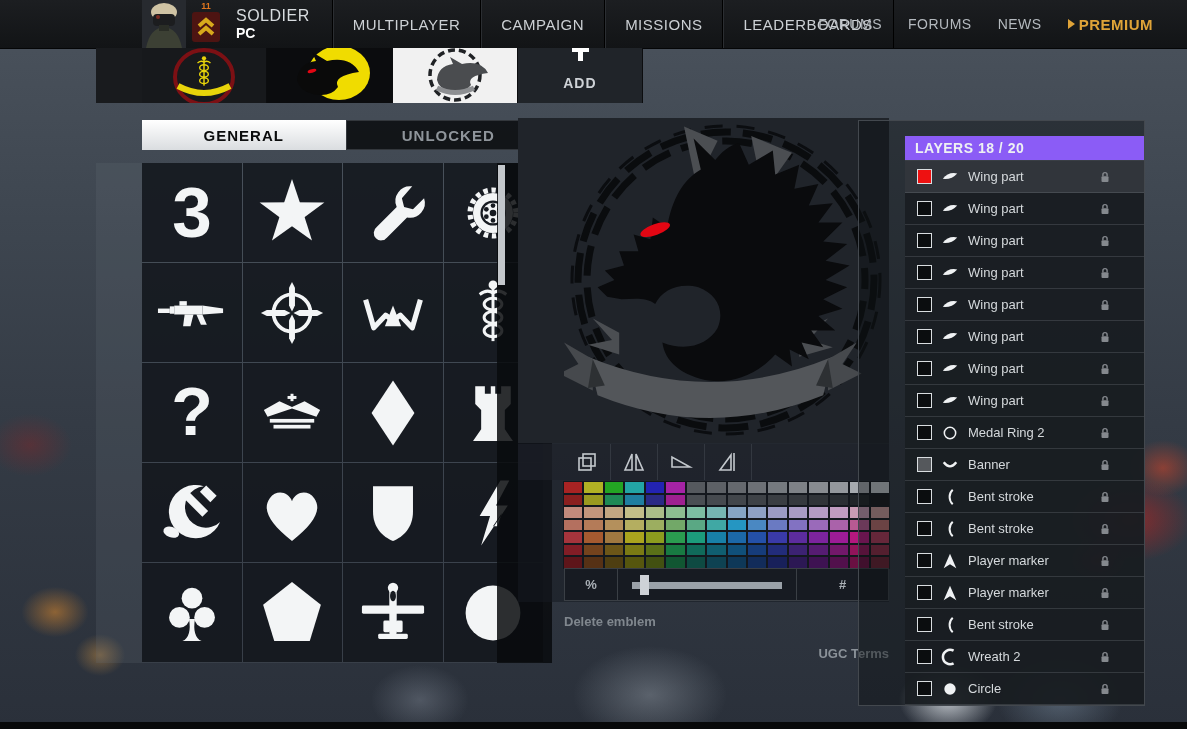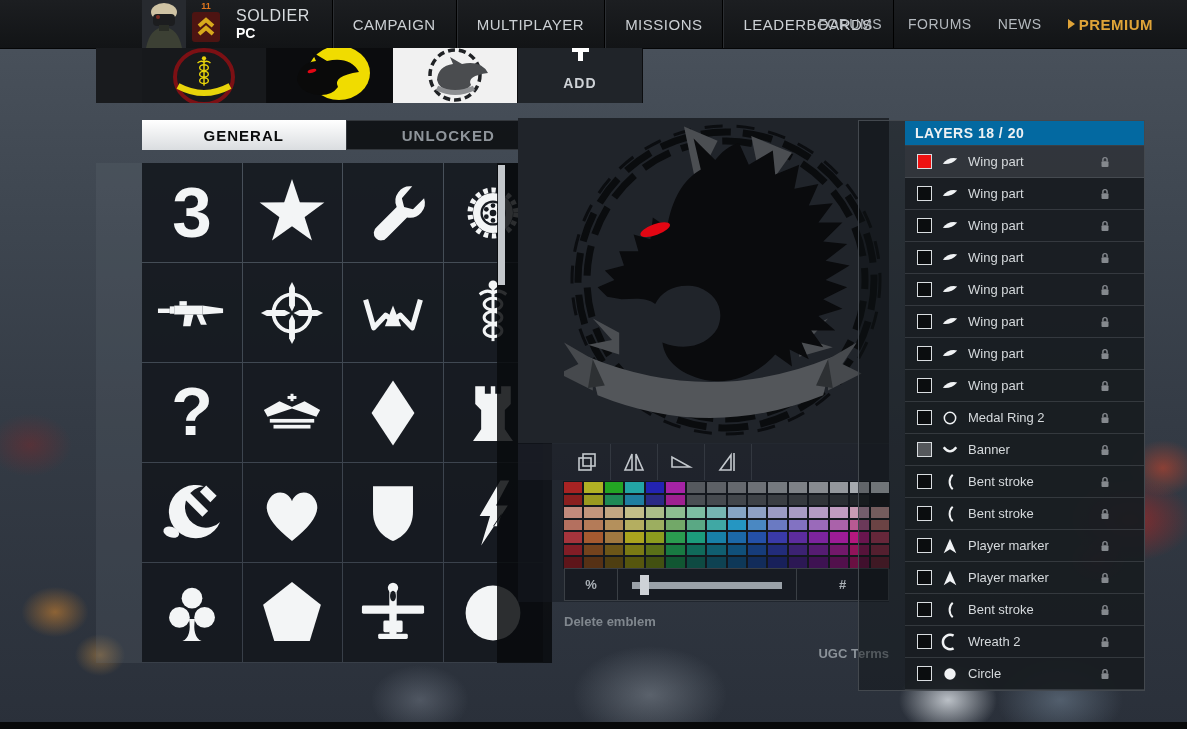--- a/index.html
+++ b/index.html
@@ -70,21 +70,21 @@
   .pctbox{width:52px;}
   .hexbox{width:91px;}
   .sliderbox{flex:1;border:1px solid #3a3f45;border-left:none;border-right:none;background:rgba(18,22,28,.65);position:relative;}
   .track{position:absolute;left:14px;right:14px;top:13px;height:7px;background:#9aa1a8;}
   .handle{position:absolute;top:6px;width:9px;height:20px;background:#ced2d7;cursor:pointer;}
   .linkrow{left:518px;top:614px;width:325px;display:flex;justify-content:space-between;}
   .dlink{color:#80878e;font-size:13px;font-weight:bold;cursor:pointer;}
   .ulink{color:#8b9299;font-size:13px;font-weight:bold;cursor:pointer;margin-top:32px;}
   
   .layers{left:858px;top:120px;width:239px;background:rgba(14,17,21,.45);border:1px solid #43484e;}
-  .lheader{height:24px;background:#0369a1;color:#eef1f3;font-size:14px;font-weight:bold;letter-spacing:.5px;display:flex;align-items:center;padding:0 10px;border-bottom:1px solid #3a3f45;}
+  .lheader{height:24px;background:#8b5cf6;color:#eef1f3;font-size:14px;font-weight:bold;letter-spacing:.5px;display:flex;align-items:center;padding:0 10px;border-bottom:1px solid #3a3f45;margin-top:15px;}
   .lrow{height:31px;display:flex;align-items:center;background:rgba(25,29,34,.92);border-bottom:1px solid rgba(115,121,128,.3);padding:0 8px;cursor:pointer;}
   .lrow.sel{background:rgba(50,54,60,.95);}
   .swatch{width:13px;height:13px;border:1px solid #d9dde0;margin-left:4px;flex:none;cursor:pointer;}
   .licon{width:18px;height:18px;margin-left:9px;color:#f0f2f4;flex:none;}
   .llabel{color:#d5d9dc;font-size:13px;margin-left:9px;flex:1;}
   .lock{width:14px;height:14px;color:#85898e;margin-right:24px;flex:none;}
   .bottombar{left:0;top:722px;width:1187px;height:7px;background:#08090a;}
   svg{display:block;}
 </style>
 </head>
@@ -292,25 +292,25 @@
           </svg>
       </div>
     </div>
     <div class="brand">
       <span class="l1">SOLDIER</span>
       <span class="l2">PC</span>
     </div>
     <div id="nav-menu" style="display:flex;align-items:stretch;">
 
         <div class="nav-item">
+          <span>MULTIPLAYER</span>
+        </div>
+
+        <div class="nav-item">
           <span>CAMPAIGN</span>
-        </div>
-
-        <div class="nav-item">
-          <span>MULTIPLAYER</span>
         </div>
 
         <div class="nav-item">
           <span>MISSIONS</span>
         </div>
 
         <div class="nav-item">
           <span>LEADERBOARDS</span>
         </div>
 

